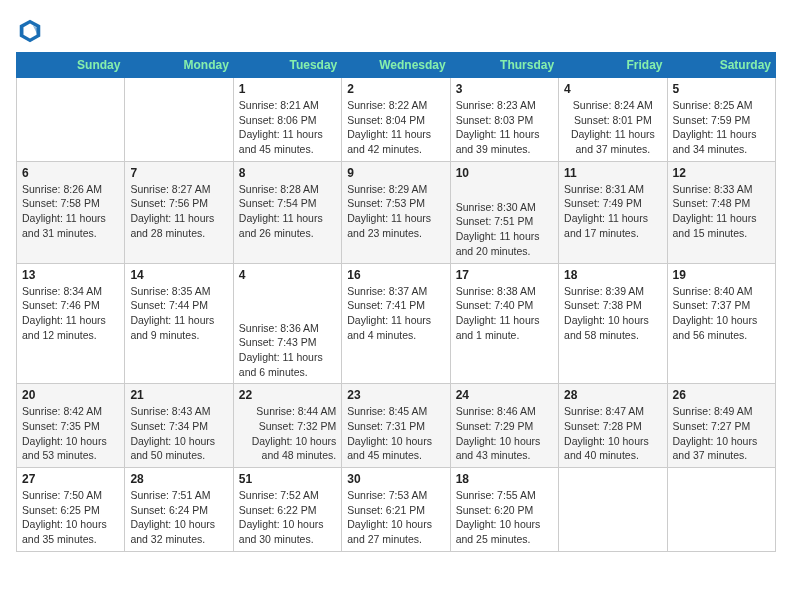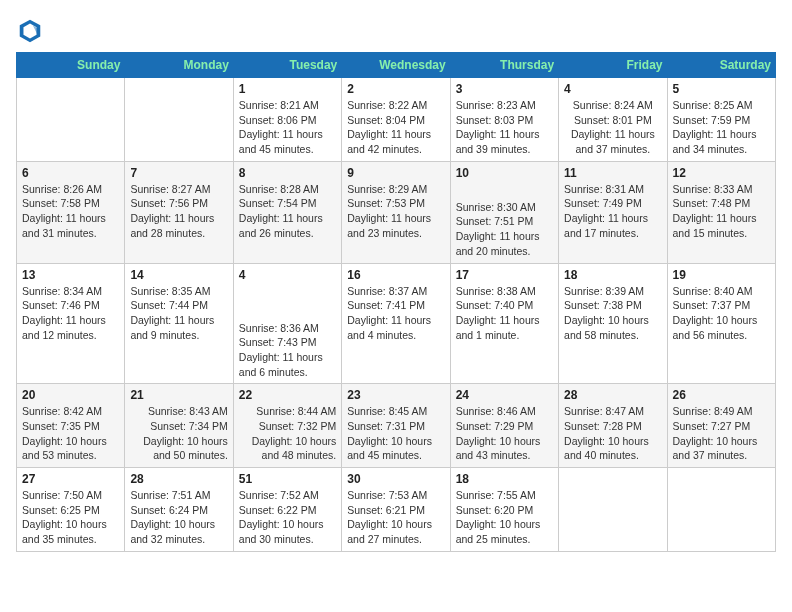--- a/index.html
+++ b/index.html
@@ -243,21 +243,21 @@
       </tr>
       <tr>
         <td>
           <div class="day-num">20</div>
           <div class="day-info" style="white-space: pre-line;">Sunrise: 8:42 AM
 Sunset: 7:35 PM
 Daylight: 10 hours and 53 minutes.</div>
         </td>
         <td>
           <div class="day-num">21</div>
-          <div class="day-info" style="white-space: pre-line; text-align: right;">Sunrise: 8:43 AM
+          <div class="day-info" style="white-space: pre-line;">Sunrise: 8:43 AM
 Sunset: 7:34 PM
 Daylight: 10 hours and 50 minutes.</div>
         </td>
         <td>
           <div class="day-num">22</div>
           <div class="day-info" style="white-space: pre-line; text-align: right;">Sunrise: 8:44 AM
 Sunset: 7:32 PM
 Daylight: 10 hours and 48 minutes.</div>
         </td>
         <td>

